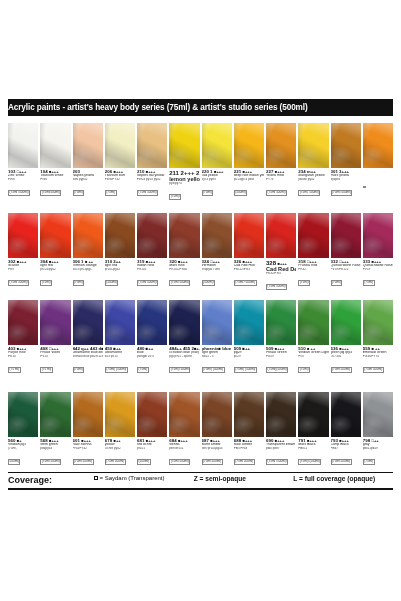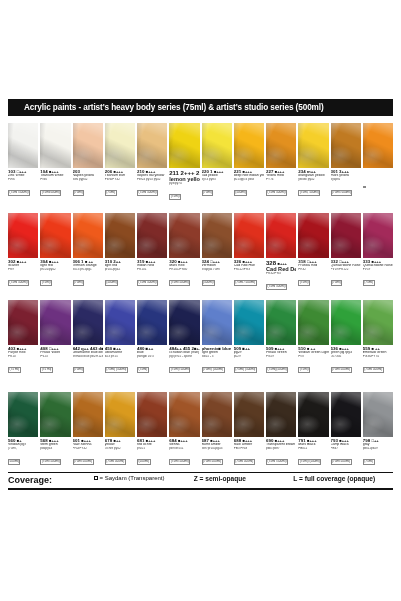--- a/index.html
+++ b/index.html
@@ -8,21 +8,21 @@
     background: #ffffff;
     font-family: "Liberation Sans", sans-serif;
     overflow: hidden;
   }
   .page { position: relative; width: 401px; height: 601px; background:#fff; }
 
   
   .header-bar{
     position:absolute; left:8px; top:99px; width:385px; height:17px;
     background:#111111;
-    display:flex; align-items:center; padding-left:16px;
+    display:flex; align-items:center; padding-left:0;
   }
   .header-bar .title{
     color:#ffffff; font-size:8.2px; font-weight:bold; letter-spacing:-0.1px;
     white-space:nowrap;
   }
 
   
   .row{ position:absolute; left:8px; width:385px; }
   .row-swatches{ display:flex; gap:2px; height:45px; }
   .sw{

